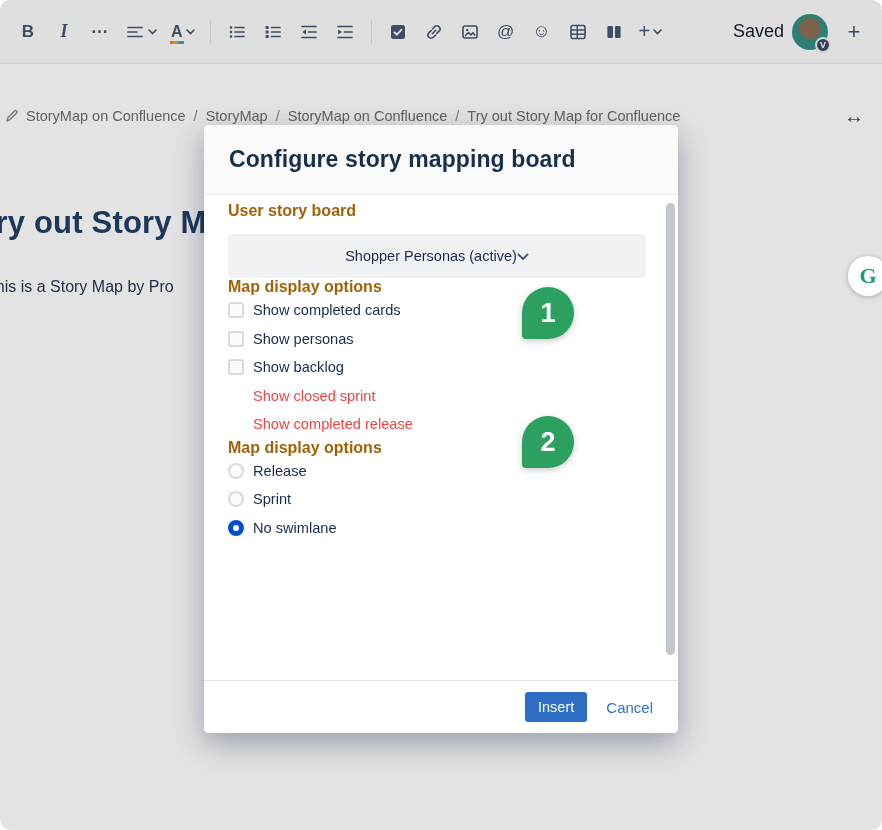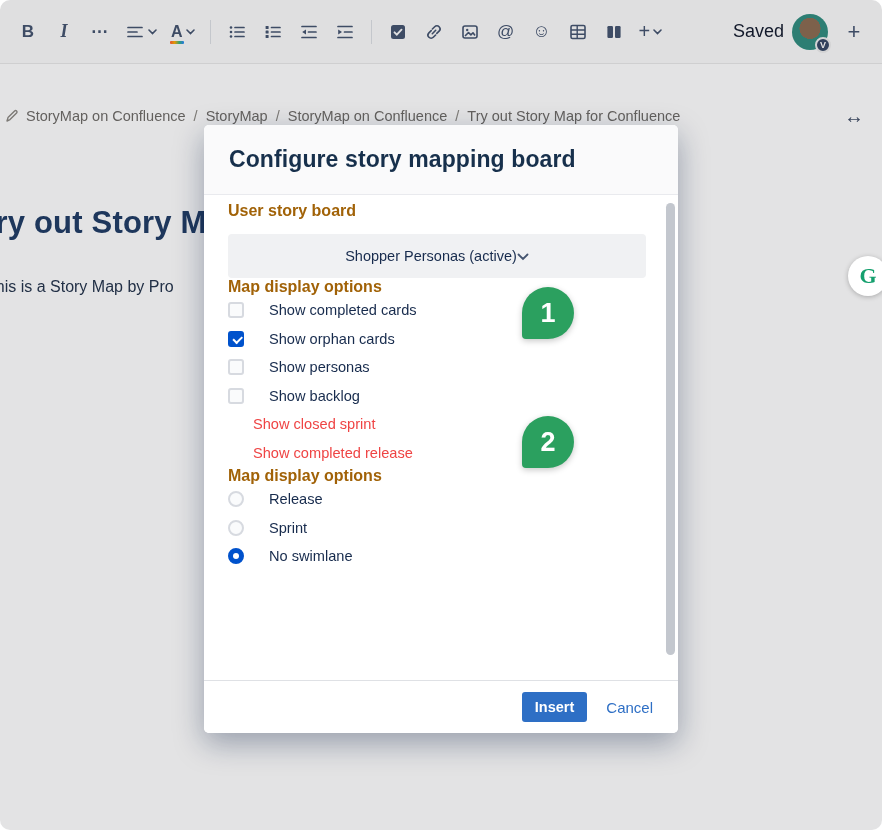--- a/index.html
+++ b/index.html
@@ -73,21 +73,21 @@
   .modal-body{position:absolute;top:71px;bottom:53px;left:0;right:0;overflow:hidden;
     padding:6px 32px 0 24px;}
   .modal-body h3{margin:0;font-size:16px;font-weight:700;color:#a16207;}
   .h-board{margin:8px 0 6px;}
   .desc{margin:0;font-size:14.5px;line-height:21px;color:#344563;}
   .desc a{color:#0052CC;text-decoration:none;}
   .dropdown{margin-top:14px;height:44px;background:#f0f1f3;border-radius:4px;
     display:flex;align-items:center;justify-content:center;padding:0 16px;
     font-size:14.5px;color:#172B4D;cursor:pointer;}
   .h-display{margin:16px 0 6px;}
-  .row{display:flex;align-items:center;gap:25px;height:28.5px;font-size:14.6px;color:#172B4D;cursor:pointer;}
+  .row{display:flex;align-items:center;gap:9px;height:28.5px;font-size:14.6px;color:#172B4D;cursor:pointer;}
   .row.disabled{padding-left:25px;color:#ef4444;cursor:default;}
   .cb{flex:none;width:16px;height:16px;border:2px solid #d7dae0;border-radius:3px;background:#fafbfc;position:relative;}
   .cb.checked{background:#0052CC;border-color:#0052CC;}
   .cb.checked::after{content:"";position:absolute;left:2.5px;top:3.5px;width:7px;height:3.5px;
     border-left:2px solid #fff;border-bottom:2px solid #fff;transform:rotate(-45deg);}
   .radio{flex:none;width:16px;height:16px;border:2px solid #d7dae0;border-radius:50%;background:#fafbfc;position:relative;}
   .radio.selected{background:#0052CC;border-color:#0052CC;}
   .radio.selected::after{content:"";position:absolute;left:3px;top:3px;width:6px;height:6px;border-radius:50%;background:#fff;}
   .h-swim{margin:14px 0 5px;}
 
@@ -97,21 +97,21 @@
     border-radius:26px 26px 26px 4px;box-shadow:0 2px 6px rgba(0,0,0,.22);}
   .badge1{left:318px;top:162px;}
   .badge2{left:318px;top:291px;}
 
   .scrollbar{position:absolute;top:76px;right:3px;width:10px;bottom:60px;z-index:11;}
   .scroll-thumb{position:absolute;top:2px;right:0;width:9px;height:452px;background:#c3c7ce;border-radius:5px;}
 
   .modal-footer{position:absolute;left:0;right:0;bottom:0;height:53px;
     background:#fff;border-top:1px solid #dfe1e5;border-radius:0 0 5px 5px;
     display:flex;align-items:center;justify-content:flex-end;padding:0 25px;gap:19px;}
-  .btn-insert{border:none;background:#2e6fc5;color:#fff;font-size:14.5px;font-weight:700;
+  .btn-insert{border:none;background:#2e6fc5;color:#fff;font-size:14.5px;font-weight:400;
     padding:7px 13px;border-radius:3px;font-family:"Liberation Sans",sans-serif;cursor:pointer;}
   .link-cancel{color:#2e6fc5;font-size:15px;font-weight:500;text-decoration:none;cursor:pointer;}
 </style>
 </head>
 <body>
 
 <div class="screen">
 
   <div class="toolbar">
     <button class="tb">
@@ -318,24 +318,20 @@
             </svg></span>
       </div>
 
       <h3 class="h-display">Map display options</h3>
 
       <label class="row">
         <span class="cb"></span>
         <span>Show completed cards</span>
       </label>
       <label class="row">
-        <span class="cb checked"></span>
-        <span>Show orphan cards</span>
-      </label>
-      <label class="row">
         <span class="cb"></span>
         <span>Show personas</span>
       </label>
       <label class="row">
         <span class="cb"></span>
         <span>Show backlog</span>
       </label>
       <div class="row disabled">
         <span>Show closed sprint</span>
       </div>

